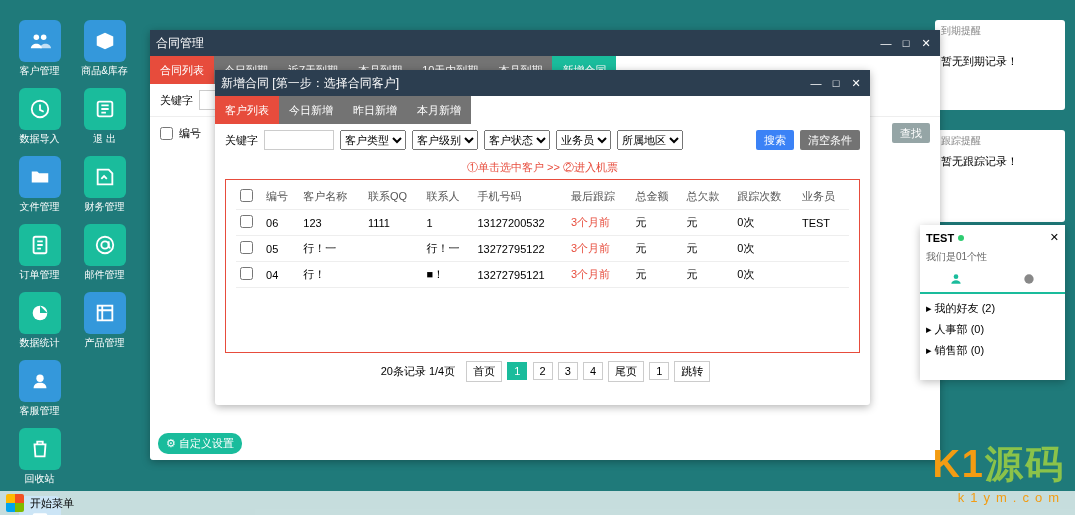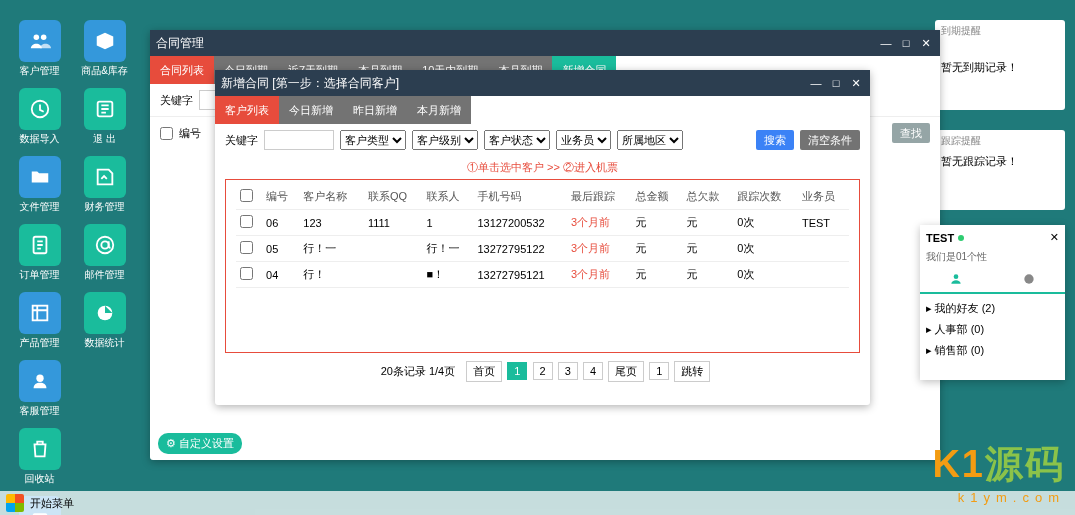--- a/index.html
+++ b/index.html
@@ -39,21 +39,21 @@
   th { color: #555; font-weight: normal; }
   .red-txt { color: #e74c3c; }
   .pager { text-align: center; font-size: 11px; padding: 8px; }
   .pager span, .pager a { display: inline-block; min-width: 18px; padding: 2px 6px; border: 1px solid #ccc; margin: 0 1px; cursor: pointer; }
   .pager .cur { background: #1abc9c; color: #fff; border-color: #1abc9c; }
   .footer-btn { position: absolute; left: 8px; bottom: 6px; background: #1abc9c; color: #fff; font-size: 11px; padding: 3px 8px; border-radius: 10px; cursor: pointer; }
 
   
   .rpanel { position: absolute; right: 10px; width: 130px; background: #fff; border-radius: 3px; font-size: 11px; padding: 4px 6px; }
   #rp1 { top: 20px; height: 90px; z-index: 2; }
-  #rp2 { top: 130px; height: 80px; z-index: 2; }
+  #rp2 { top: 130px; height: 92px; z-index: 2; }
   .rpanel .hd { color: #888; font-size: 10px; font-family: Liberation Serif, serif; }
 
   
   #chat { right: 10px; top: 225px; width: 145px; height: 155px; z-index: 20; position: absolute; background: #fff; box-shadow: 0 2px 8px rgba(0,0,0,.25); font-size: 11px; }
   #chat .chead { padding: 6px; display: flex; align-items: center; }
   #chat .chead .dot { width: 6px; height: 6px; border-radius: 50%; background: #2ecc71; margin-left: 4px; }
   #chat .chead .x { margin-left: auto; cursor: pointer; }
   #chat .sub { padding: 0 6px 4px; color: #666; font-size: 10px; }
   #chat .ctrow { display: flex; border-bottom: 2px solid #1abc9c; }
   #chat .ctab { flex: 1; text-align: center; padding: 4px 0; cursor: pointer; }
@@ -142,36 +142,36 @@
       <div class="box tq">
         <svg viewBox="0 0 24 24">
           <circle cx="12" cy="12" r="9" fill="none" stroke="#fff" stroke-width="2"></circle>
           <path d="M16 12a4 4 0 11-8 0 4 4 0 018 0z" fill="none" stroke="#fff" stroke-width="2"></path>
           <path d="M16 8v5c0 1 .5 2 2 2" stroke="#fff" stroke-width="2" fill="none"></path>
         </svg>
       </div>
       <div class="lbl">邮件管理</div>
     </div>
   <div class="d-icon">
+      <div class="box tq">
+        <svg viewBox="0 0 24 24">
+          <circle cx="12" cy="12" r="8"></circle>
+          <path d="M12 4v8h8" fill="#1abc9c"></path>
+        </svg>
+      </div>
+      <div class="lbl">数据统计</div>
+    </div>
+  <div class="d-icon">
       <div class="box bl">
         <svg viewBox="0 0 24 24">
           <rect x="4" y="4" width="16" height="16" fill="none" stroke="#fff" stroke-width="2"></rect>
           <path d="M4 9h16M9 4v16" stroke="#fff" stroke-width="2"></path>
         </svg>
       </div>
       <div class="lbl">产品管理</div>
-    </div>
-  <div class="d-icon">
-      <div class="box tq">
-        <svg viewBox="0 0 24 24">
-          <circle cx="12" cy="12" r="8"></circle>
-          <path d="M12 4v8h8" fill="#1abc9c"></path>
-        </svg>
-      </div>
-      <div class="lbl">数据统计</div>
     </div>
   <div class="d-icon">
       <div class="box bl">
         <svg viewBox="0 0 24 24">
           <circle cx="12" cy="9" r="4"></circle>
           <path d="M5 20c0-4 3-6 7-6s7 2 7 6"></path>
         </svg>
       </div>
       <div class="lbl">客服管理</div>
     </div>
@@ -321,21 +321,21 @@
     <a>3</a>
     <a>4</a>
     <a>尾页</a>
     <a>1</a>
     <a>跳转</a>
   </div>
 </div>
 
 <div class="rpanel" id="rp1">
   <div class="hd">到期提醒</div>
-  <div style="margin-top:22px">暂无到期记录！</div>
+  <div style="margin-top:16px">暂无到期记录！</div>
 </div>
 <div class="rpanel" id="rp2">
   <div class="hd">跟踪提醒</div>
   <div style="margin-top:6px">暂无跟踪记录！</div>
 </div>
 
 <div id="chat">
   <div class="chead">
     <b>TEST</b>
     <span class="dot"></span>

